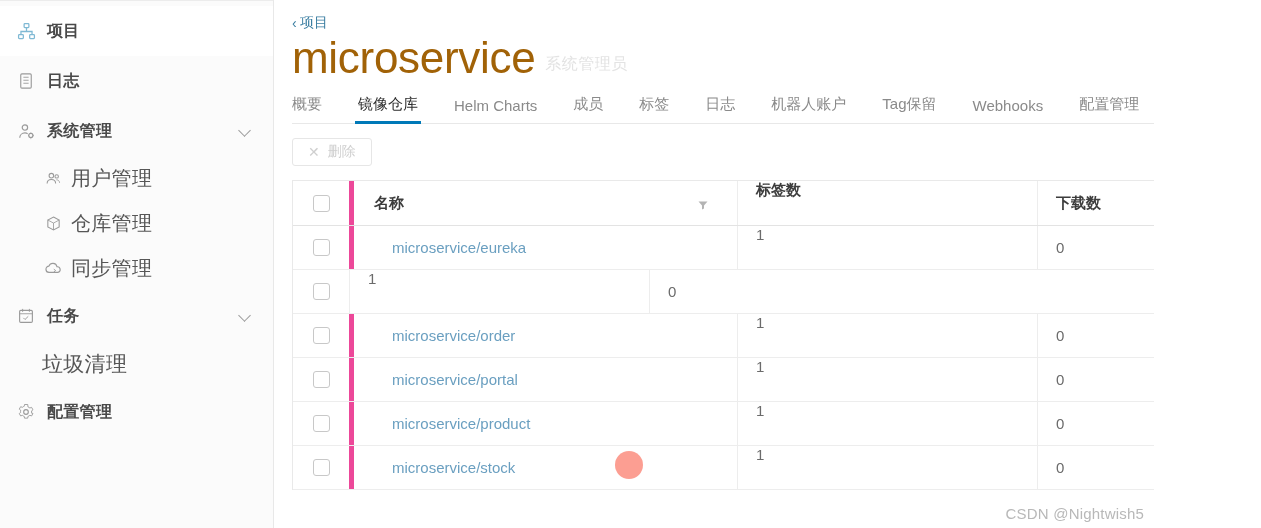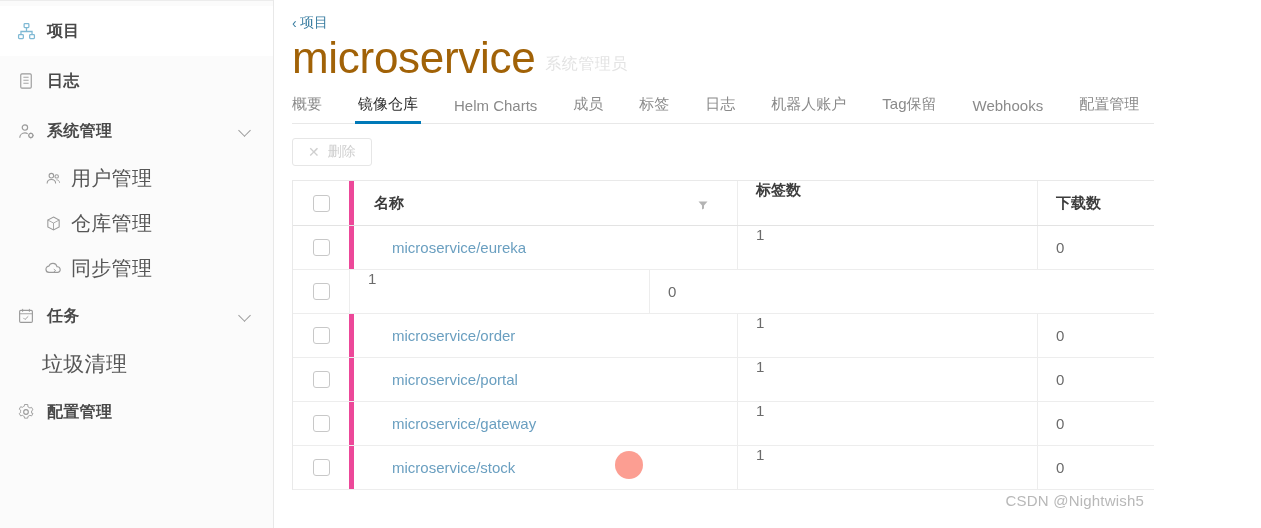--- a/index.html
+++ b/index.html
@@ -180,21 +180,21 @@
   .click-dot {
     position: absolute;
     width: 28px; height: 28px; border-radius: 50%;
     background: #fb8d7f;
     opacity: .85;
     left: 615px; top: 451px;
     pointer-events: none;
   }
   
   .watermark {
-    position: absolute; right: 10px; bottom: 19px;
+    position: absolute; right: 10px; bottom: 6px;
     color: #b8b8b8; font-size: 15px;
     letter-spacing: .2px;
   }
 </style>
 </head>
 <body>
 
 <div class="app">
 
   <div class="sidebar">
@@ -388,21 +388,21 @@
         </div>
         <div class="cell-tags">1</div>
         <div class="cell-down">0</div>
       </div>
 
       <div class="trow">
         <div class="cell-chk">
           <div class="chk"></div>
         </div>
         <div class="cell-name">
-          <a>microservice/gateway</a>
+          <a>microservice/product</a>
         </div>
         <div class="cell-tags">1</div>
         <div class="cell-down">0</div>
       </div>
 
       <div class="trow">
         <div class="cell-chk">
           <div class="chk"></div>
         </div>
         <div class="cell-name">

